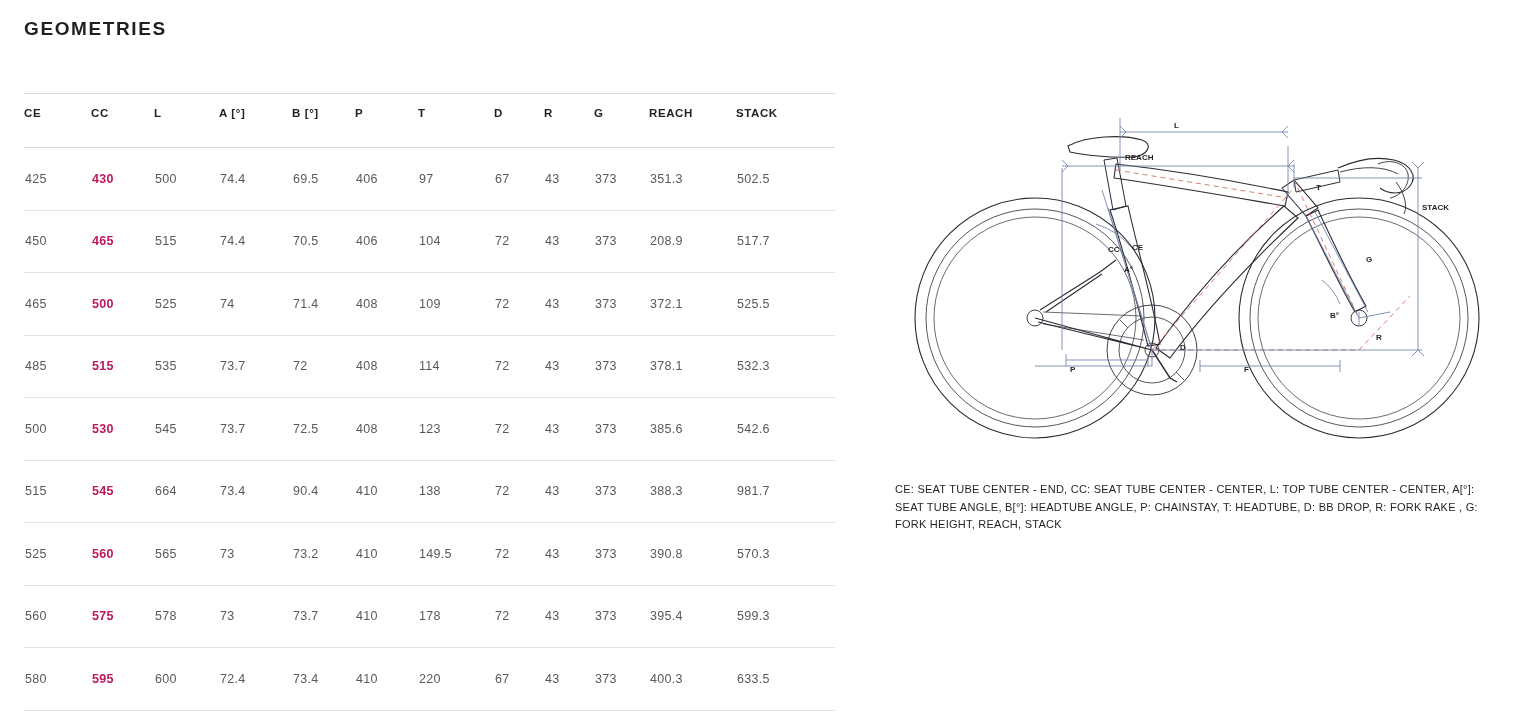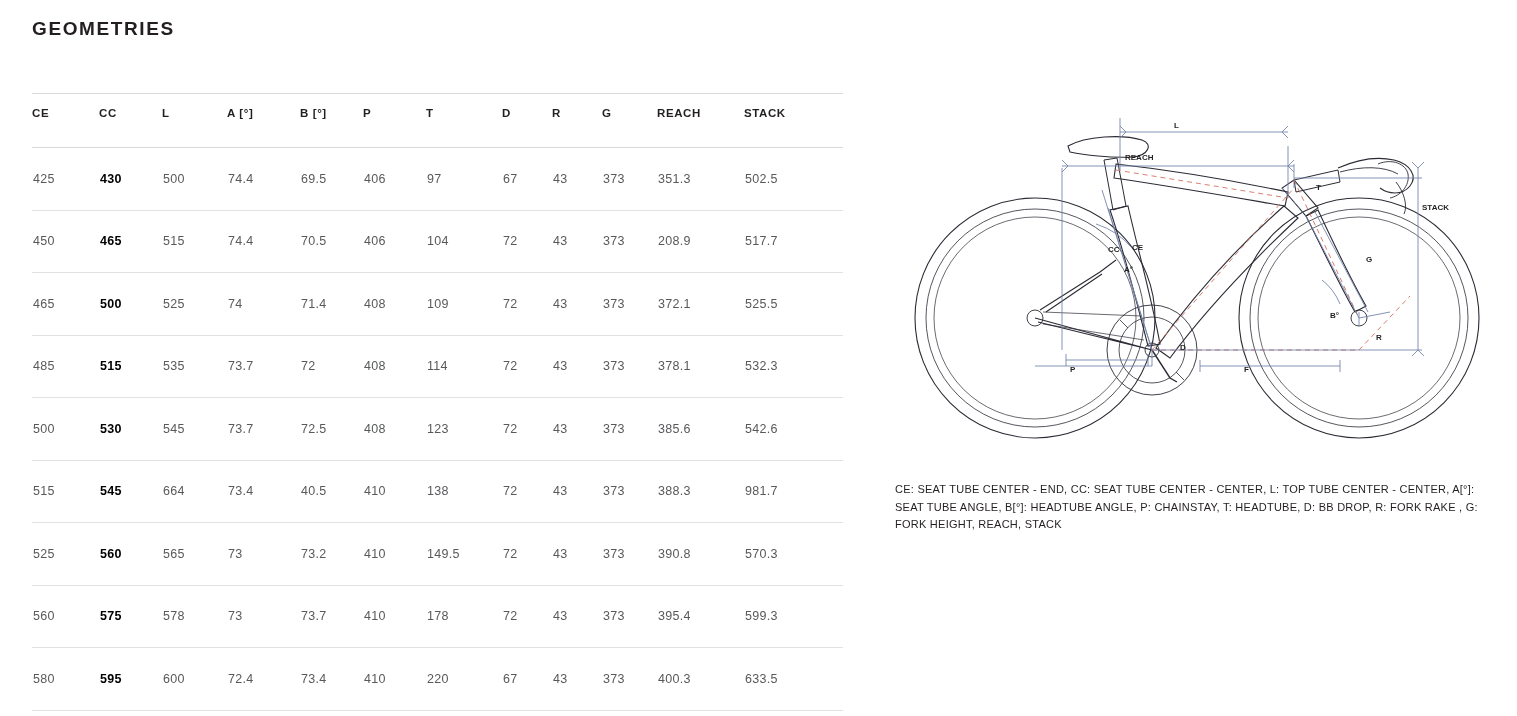--- a/index.html
+++ b/index.html
@@ -16,21 +16,21 @@
     position: relative;
   }
   .page {
     position: relative;
     width: 1517px;
     height: 716px;
   }
   
   .left-col {
     position: absolute;
-    left: 8px;
+    left: 0;
     top: 0;
     width: 860px;
     height: 508px;
   }
   .page-title {
     position: absolute;
     left: 24px;
     top: 18px;
     font-size: 19px;
     font-weight: bold;
@@ -62,21 +62,21 @@
     font-size: 12.5px;
     color: #58595b;
     height: 62.5px;
     vertical-align: middle;
     border-bottom: 1px solid #e2e2e2;
     box-sizing: border-box;
     letter-spacing: 0.3px;
   }
   .geo-table tbody td.strong {
     font-weight: bold;
-    color: #000000;
+    color: #be185d;
   }
   .geo-table col.c0 { width: 67px; }
   .geo-table col.c1 { width: 63px; }
   .geo-table col.c2 { width: 65px; }
   .geo-table col.c3 { width: 73px; }
   .geo-table col.c4 { width: 63px; }
   .geo-table col.c5 { width: 63px; }
   .geo-table col.c6 { width: 76px; }
   .geo-table col.c7 { width: 50px; }
   .geo-table col.c8 { width: 50px; }
@@ -219,21 +219,21 @@
           <td>43</td>
           <td>373</td>
           <td>385.6</td>
           <td>542.6</td>
         </tr>
         <tr>
           <td>515</td>
           <td class="strong">545</td>
           <td>664</td>
           <td>73.4</td>
-          <td>40.5</td>
+          <td>90.4</td>
           <td>410</td>
           <td>138</td>
           <td>72</td>
           <td>43</td>
           <td>373</td>
           <td>388.3</td>
           <td>981.7</td>
         </tr>
         <tr>
           <td>525</td>

